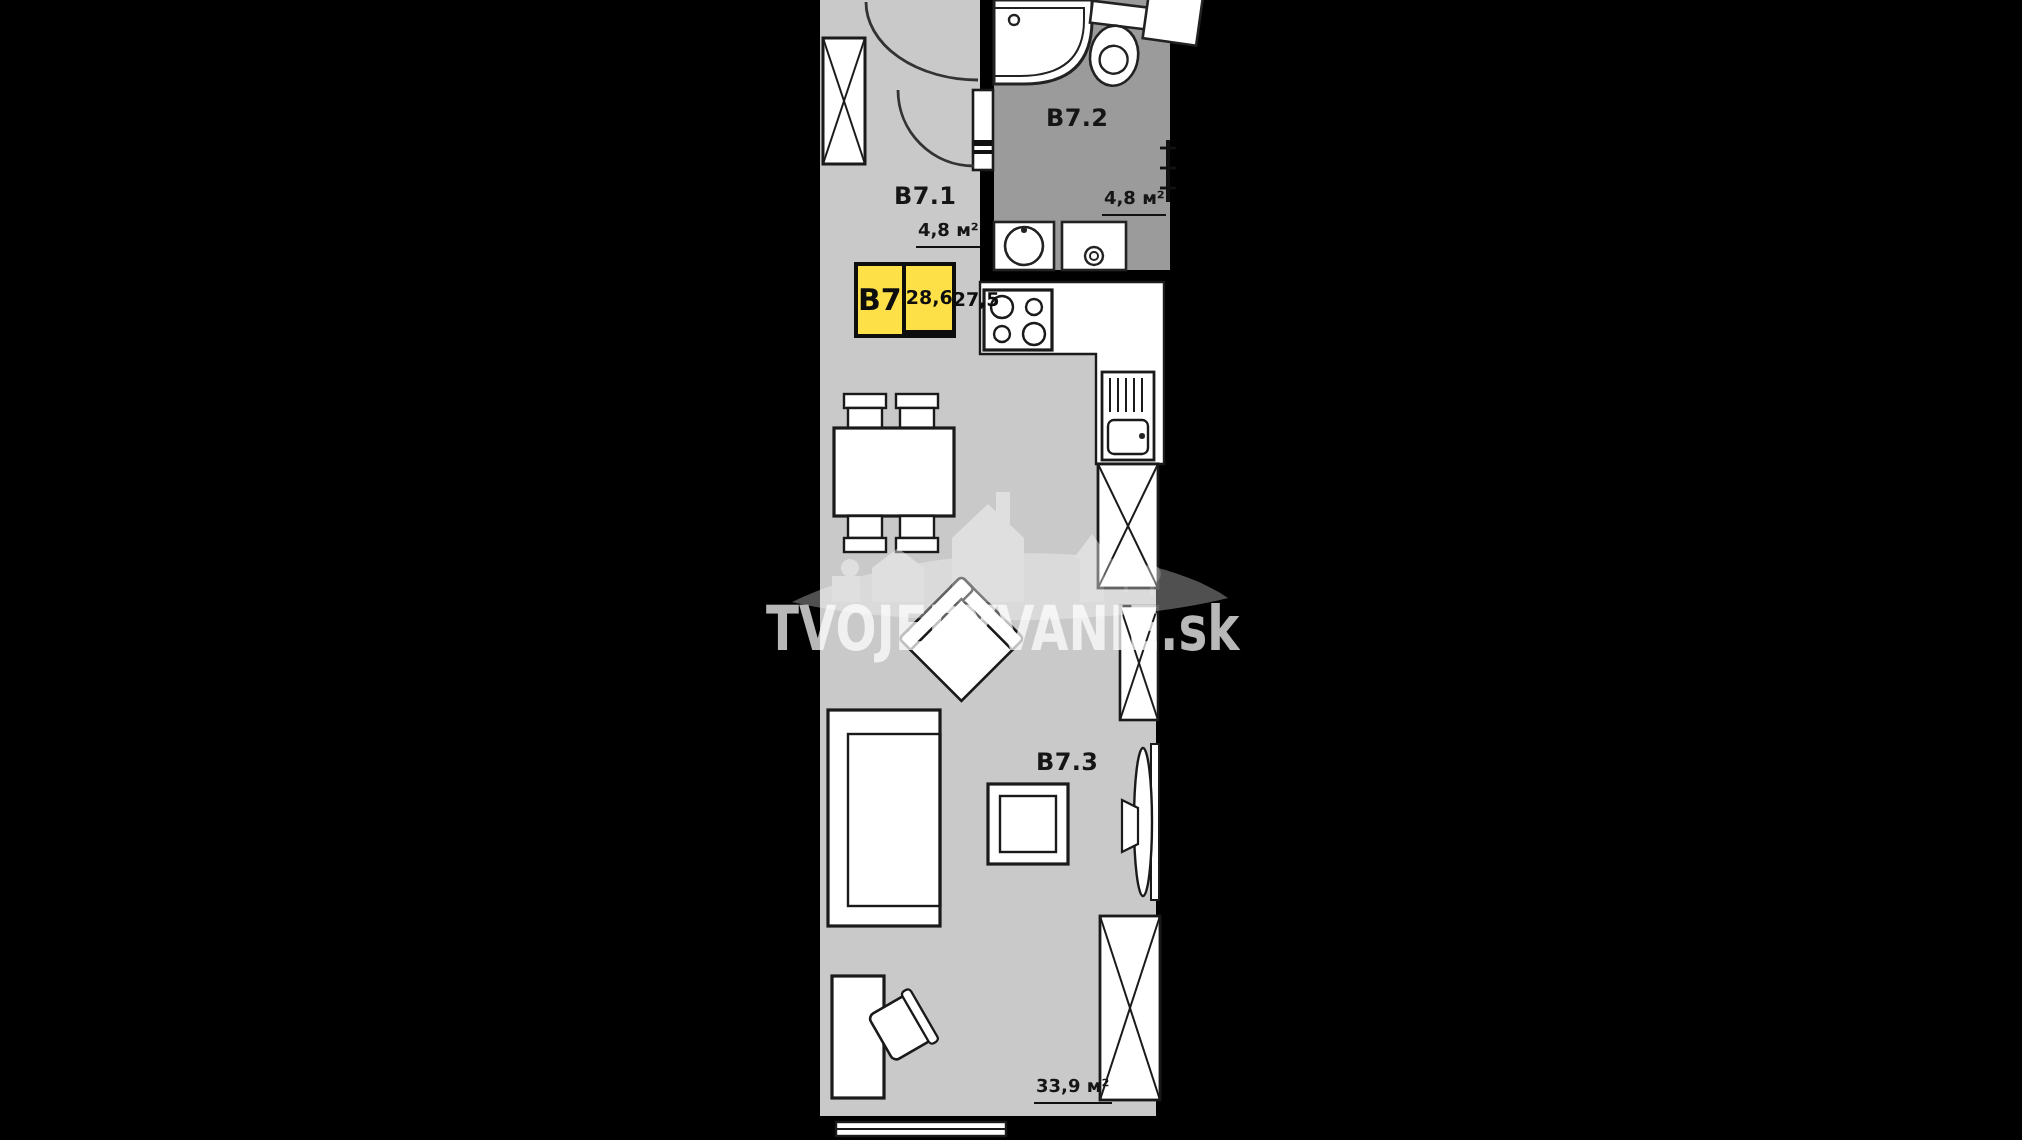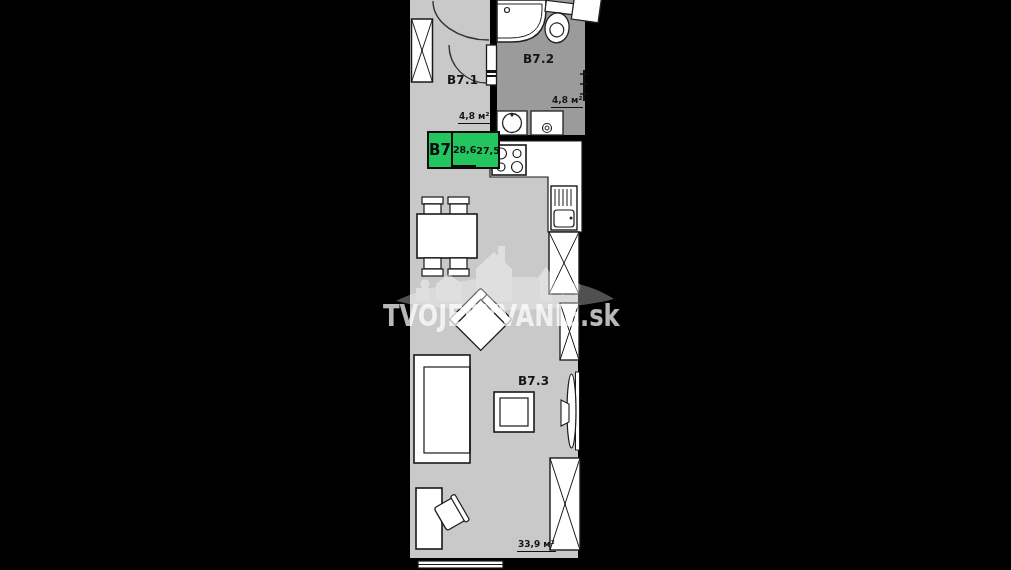--- a/index.html
+++ b/index.html
@@ -10,22 +10,22 @@
   #plan-svg{position:absolute;left:0;top:0;}
   .label{
     position:absolute;color:#151515;font-weight:bold;z-index:5;
     white-space:nowrap;line-height:1;
   }
   .room-label{font-size:12px;letter-spacing:0.2px;}
   .area-label{
     font-size:9px;border-bottom:1.5px solid #111;padding:0 1px 1.5px 1px;
   }
   .unit-card{
-    position:absolute;left:427px;top:131px;width:73px;height:38px;z-index:5;
-    background:#22c55e;border:2.5px solid #0d0d0d;display:flex;box-sizing:border-box;
+    position:absolute;left:427px;top:131px;width:51px;height:38px;z-index:5;
+    background:#fde047;border:2.5px solid #0d0d0d;display:flex;box-sizing:border-box;
   }
   .unit-card .cell-unit{
     width:26px;border-right:2.5px solid #0d0d0d;display:flex;align-items:center;
     justify-content:center;font-size:15px;font-weight:bold;color:#0d0d0d;
   }
   .unit-card .col-areas{flex:1;display:flex;flex-direction:row;}
   .unit-card .col-areas div{
     flex:1;display:flex;align-items:center;justify-content:center;
     font-size:9.5px;font-weight:bold;color:#0d0d0d;
   }
@@ -194,21 +194,21 @@
         <line x1="580" y1="458" x2="550" y2="550" stroke-width="1"></line>
       </g>
 
       <g>
         <rect x="418" y="561" width="85" height="7" stroke-width="1.2"></rect>
         <line x1="418" y1="564.5" x2="503" y2="564.5" stroke-width="1"></line>
       </g>
     </g>
   </svg>
 
-  <div class="label room-label" style="left:447px;top:74px;">B7.1</div>
+  <div class="label room-label" style="left:447px;top:92px;">B7.1</div>
   <div class="label room-label" style="left:523px;top:53px;">B7.2</div>
   <div class="label room-label" style="left:486px;top:375px;padding-left:32px;">B7.3</div>
 
   <div class="label area-label" style="left:458px;top:112px;">4,8 м²</div>
   <div class="label area-label" style="left:551px;top:96px;">4,8 м²</div>
   <div class="label area-label" style="left:517px;top:540px;">33,9 м²</div>
 
   <div class="unit-card">
     <div class="cell-unit">B7</div>
     <div class="col-areas">

